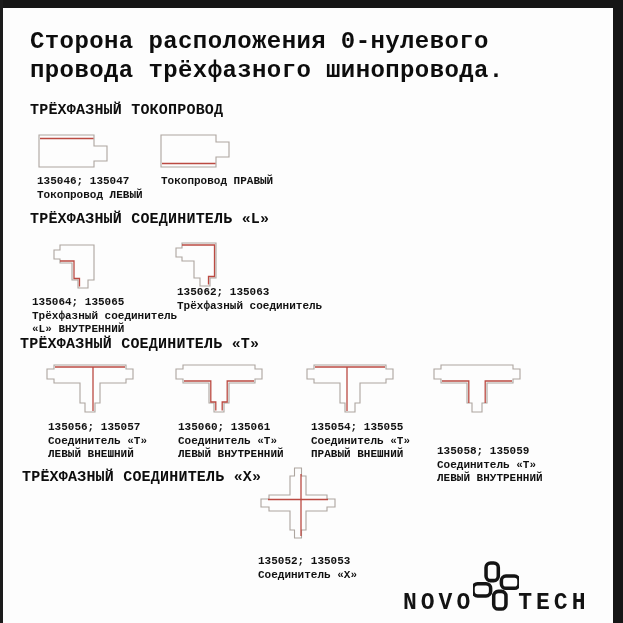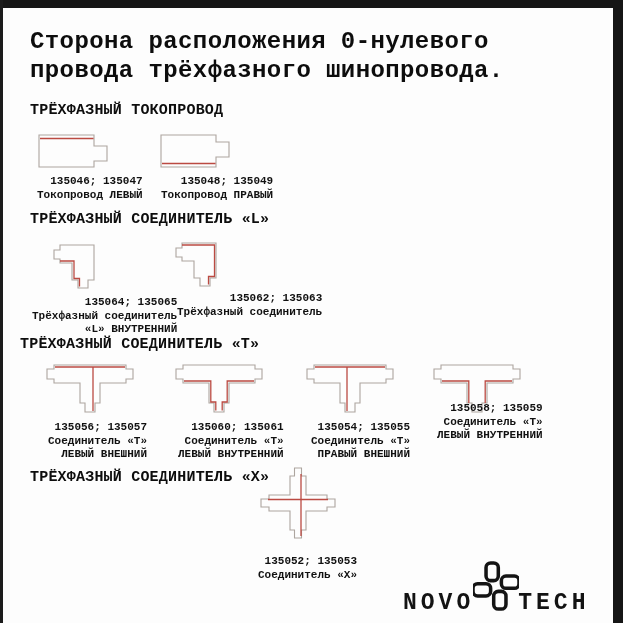--- a/index.html
+++ b/index.html
@@ -14,21 +14,21 @@
   .bar-right{left:613px;top:0;width:10px;height:623px;background:#161616;}
   .title{
     left:30px;top:27px;width:575px;
     font-size:24px;font-weight:700;line-height:29px;letter-spacing:.4px;
     color:#0d0d0d;
   }
   .sec-h{
     font-size:15px;font-weight:700;letter-spacing:.2px;color:#0d0d0d;white-space:nowrap;
   }
   .lbl{
-    font-size:11px;font-weight:700;line-height:13.5px;white-space:nowrap;color:#111;text-align:right;
+    font-size:11px;font-weight:700;line-height:13.5px;white-space:nowrap;color:#111;
   }
   svg{display:block;}
   .outline{fill:#fdfdfd;stroke:var(--grey);stroke-width:1.1;stroke-linejoin:miter;}
   .nwire{fill:none;stroke:var(--red);stroke-width:1.3;}
   .logo{
     left:403px;top:554px;width:200px;height:62px;
     display:flex;align-items:flex-end;
   }
   .logo-word{
     font-size:23px;font-weight:700;letter-spacing:4px;color:#131313;white-space:nowrap;
@@ -59,41 +59,40 @@
   <div class="abs lbl" style="left:37px;top:175px">
     <div>135046; 135047</div>
     <div>Токопровод ЛЕВЫЙ</div>
   </div>
 
   <svg class="abs" style="left:160px;top:131px" width="70" height="40" viewBox="0 0 70 40">
     <path class="outline" d="M1,4 H56 V11 H69 V26 H56 V36 H1 Z"></path>
     <path class="nwire" d="M2,32.5 H55.5"></path>
   </svg>
   <div class="abs lbl" style="left:161px;top:175px">
-    <div>135048; 135049</div>
     <div>Токопровод ПРАВЫЙ</div>
   </div>
 
   <div class="abs sec-h" style="left:30px;top:211px">ТРЁХФАЗНЫЙ СОЕДИНИТЕЛЬ «L»</div>
 
   <svg class="abs" style="left:52px;top:238px" width="56" height="52" viewBox="0 0 56 52">
     <path class="outline" d="M2,12 H8 V7 H42 V42 H36 V50 H26 V42 H20 V25 H8 V21 H2 Z"></path>
     <path class="nwire" d="M8,23 H22 V40.5 H27.5 V48.5"></path>
   </svg>
   <div class="abs lbl" style="left:32px;top:296px">
     <div>135064; 135065</div>
     <div>Трёхфазный соединитель</div>
     <div>«L» ВНУТРЕННИЙ</div>
   </div>
 
   <svg class="abs" style="left:174px;top:236px" width="56" height="52" viewBox="0 0 56 52">
     <path class="outline" d="M2,12 H8 V7 H42 V42 H36 V50 H26 V42 H20 V25 H8 V21 H2 Z"></path>
     <path class="nwire" d="M8,9 H40.5 V40.5 H34.5 V48.5"></path>
   </svg>
-  <div class="abs lbl" style="left:177px;top:292px">
+  <div class="abs lbl" style="left:177px;top:286px">
     <div>135062; 135063</div>
     <div>Трёхфазный соединитель</div>
   </div>
 
   <div class="abs sec-h" style="left:20px;top:336px">ТРЁХФАЗНЫЙ СОЕДИНИТЕЛЬ «Т»</div>
 
   <svg class="abs" style="left:46px;top:359px" width="88" height="56" viewBox="0 0 88 56">
     <path class="outline" d="M1,10 H8 V6 H80 V10 H87 V20 H80 V24 H54 V44 H49 V53 H39 V44 H34 V24 H8 V20 H1 Z"></path>
     <path class="nwire" d="M9,8 H79"></path>
     <path class="nwire" d="M47,8 V52"></path>
@@ -124,27 +123,27 @@
     <div>135054; 135055</div>
     <div>Соединитель «Т»</div>
     <div>ПРАВЫЙ ВНЕШНИЙ</div>
   </div>
 
   <svg class="abs" style="left:433px;top:359px" width="88" height="56" viewBox="0 0 88 56">
     <path class="outline" d="M1,10 H8 V6 H80 V10 H87 V20 H80 V24 H54 V44 H49 V53 H39 V44 H34 V24 H8 V20 H1 Z"></path>
     <path class="nwire" d="M9,22 H35.8 V44"></path>
     <path class="nwire" d="M79,22 H52.2 V44"></path>
   </svg>
-  <div class="abs lbl" style="left:437px;top:402px">
+  <div class="abs lbl" style="left:437px;top:445px">
     <div>135058; 135059</div>
     <div>Соединитель «Т»</div>
     <div>ЛЕВЫЙ ВНУТРЕННИЙ</div>
   </div>
 
-  <div class="abs sec-h" style="left:30px;top:469px">ТРЁХФАЗНЫЙ СОЕДИНИТЕЛЬ «Х»</div>
+  <div class="abs sec-h" style="left:22px;top:469px">ТРЁХФАЗНЫЙ СОЕДИНИТЕЛЬ «Х»</div>
 
   <svg class="abs" style="left:257px;top:464px" width="82" height="78" viewBox="0 0 82 78">
     <path class="outline" d="M37.5,4 H44.5 V12 H49 V31 H70 V35 H78 V43 H70 V47 H49 V66 H44.5 V74 H37.5 V66 H33 V47 H12 V43 H4 V35 H12 V31 H33 V12 H37.5 Z"></path>
     <path class="nwire" d="M11,35.5 H71"></path>
     <path class="nwire" d="M44,10 V72"></path>
   </svg>
   <div class="abs lbl" style="left:258px;top:555px">
     <div>135052; 135053</div>
     <div>Соединитель «Х»</div>
   </div>

